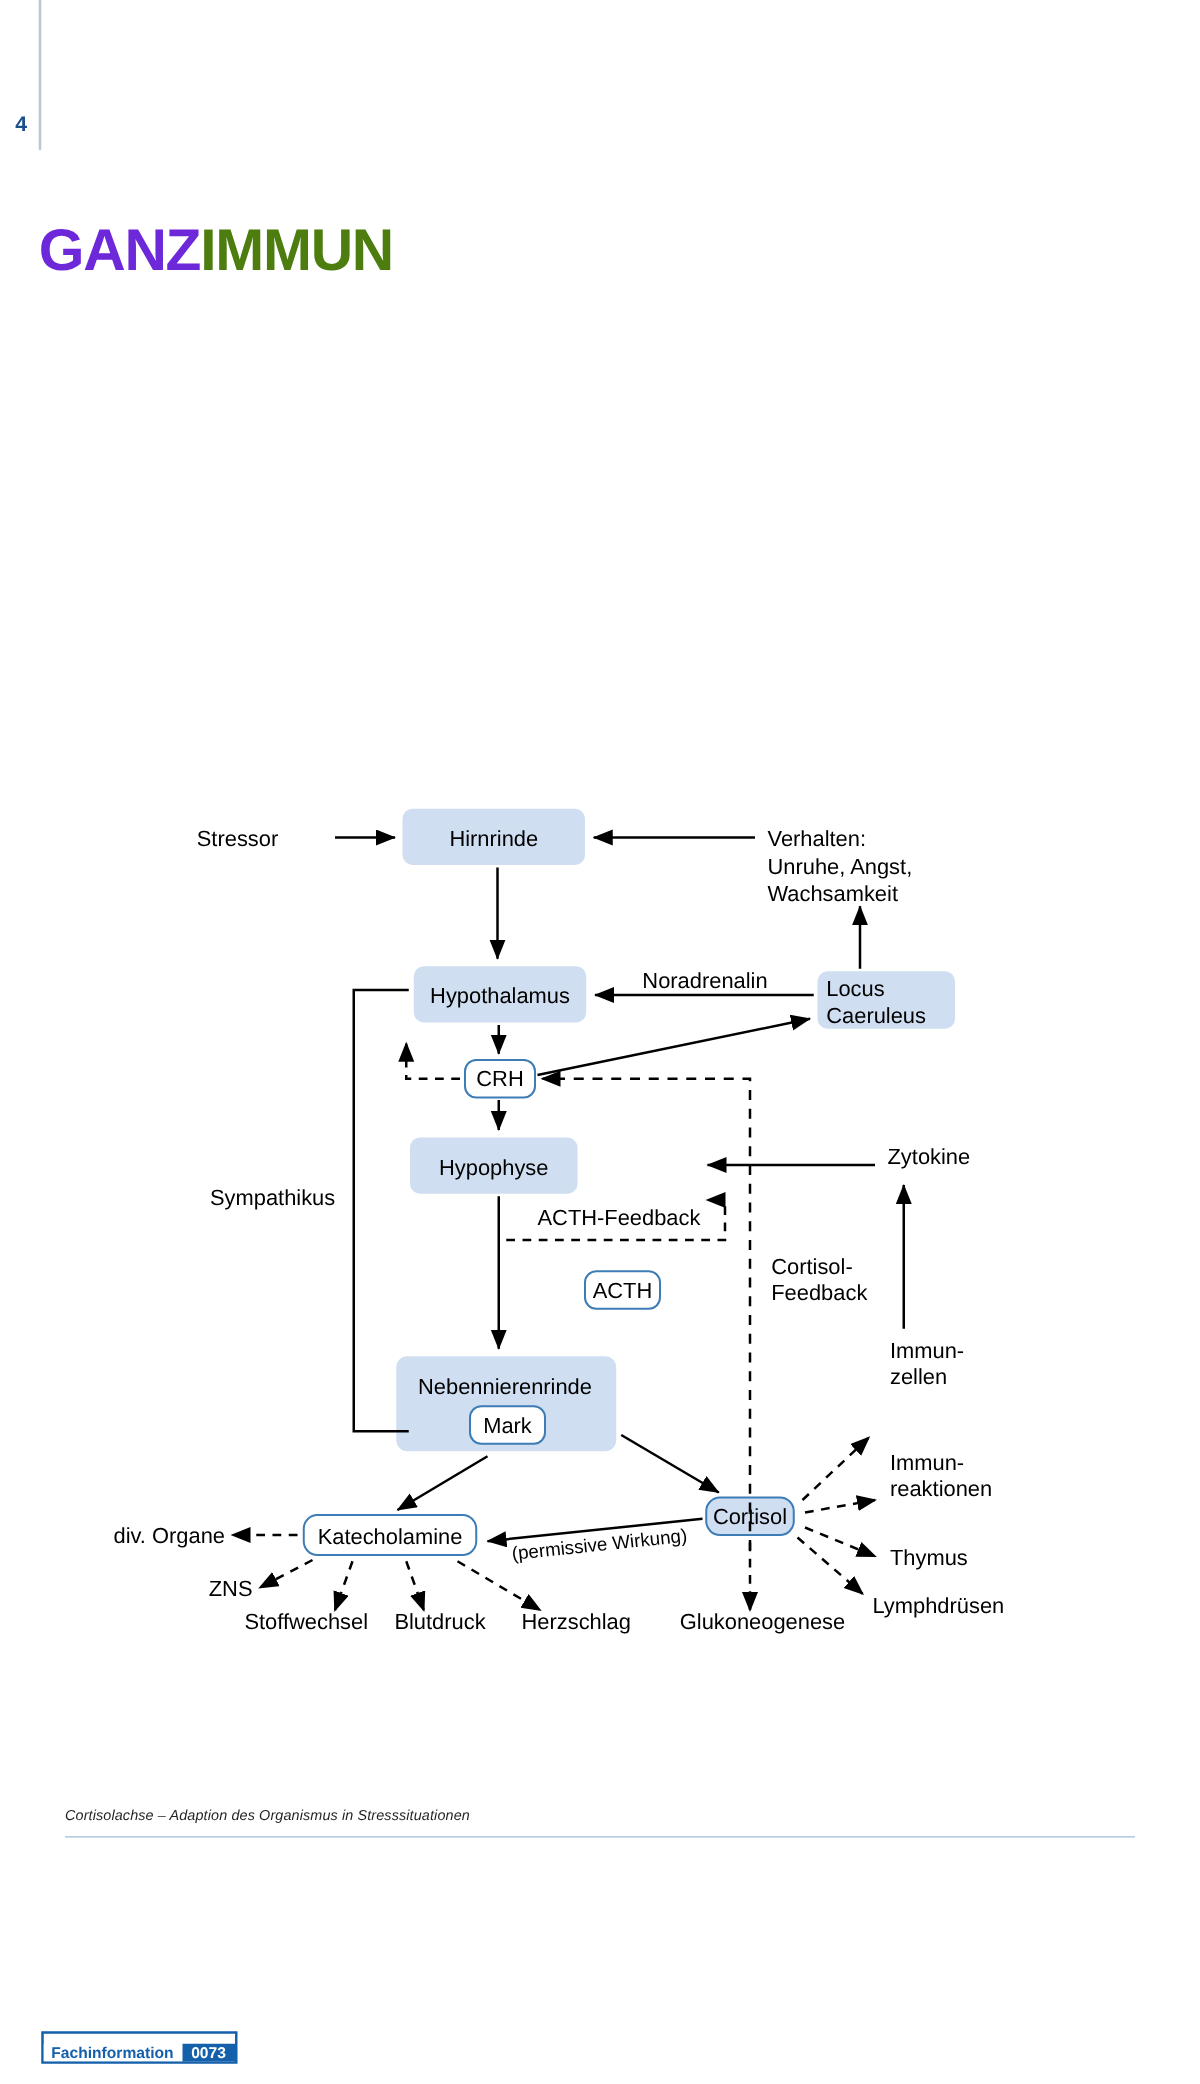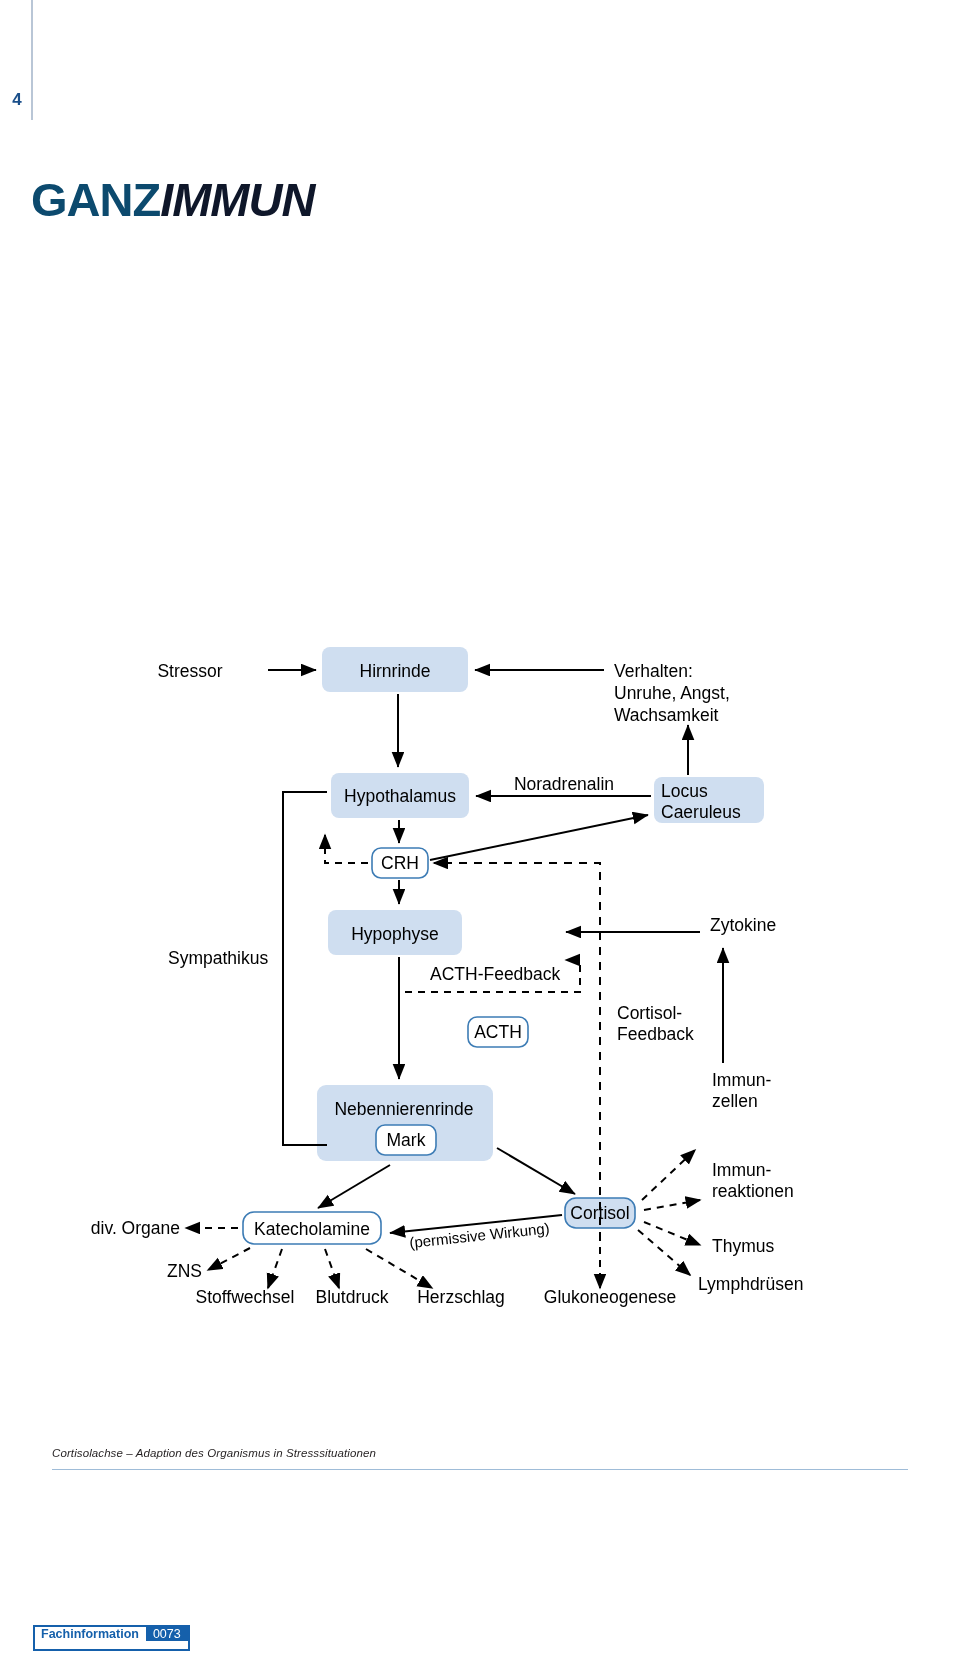--- a/index.html
+++ b/index.html
@@ -2,32 +2,32 @@
 <html><head>
 <meta charset="utf-8">
 <style>
   html,body{margin:0;padding:0;background:#ffffff;}
   body{width:960px;height:1667px;position:relative;font-family:"Liberation Sans",sans-serif;color:#000;overflow:hidden;}
 
   .page-rule{position:absolute;left:31px;top:0;width:2px;height:120px;background:#b9c6d6;}
   .page-num{position:absolute;left:4px;top:90px;width:26px;text-align:center;font-size:17px;font-weight:bold;color:#1b4f8a;}
 
   .logo{position:absolute;left:31px;top:176px;font-size:47px;letter-spacing:-1px;line-height:1;white-space:nowrap;}
-  .logo .g1{color:#0c4a6e;font-weight:bold;font-family:"Liberation Sans",sans-serif;}
-  .logo .g2{color:#0f172a;font-weight:bold;font-style:italic;margin-top:33px;}
+  .logo .g1{color:#6d28d9;font-weight:bold;font-family:"Liberation Sans",sans-serif;}
+  .logo .g2{color:#4d7c0f;font-weight:bold;margin-top:33px;}
 
   .diagram{position:absolute;left:0;top:620px;width:784px;height:730px;}
   .diagram svg{display:block;}
 
   .caption{position:absolute;left:52px;top:1447px;font-size:11.5px;color:#231f20;letter-spacing:.1px;font-style:italic;}
   .caption-rule{position:absolute;left:52px;top:1469px;width:856px;height:1px;background:#9fbcd8;}
 
-  .footer-badge{position:absolute;left:33px;top:1625px;display:flex;align-items:flex-start;border:2px solid #1560ab;height:22px;}
+  .footer-badge{position:absolute;left:33px;top:1625px;display:flex;align-items:flex-end;border:2px solid #1560ab;height:22px;}
   .fb-left{background:#ffffff;color:#1560ab;font-weight:bold;font-size:12.5px;display:flex;align-items:center;padding:0 7px 0 6px;}
-  .fb-right{background:#1560ab;color:#ffffff;font-weight:normal;font-size:12.5px;display:flex;align-items:center;padding:0 7px;}
+  .fb-right{background:#1560ab;color:#ffffff;font-weight:bold;font-size:12.5px;display:flex;align-items:center;padding:0 7px;}
 
   text{font-family:"Liberation Sans",sans-serif;fill:#000;}
   .lbl{font-size:17.5px;}
   .lbl-sm{font-size:15px;}
   .nodebox{fill:#cfdef0;}
   .pillbox{fill:#cfdef0;stroke:#3d7cb5;stroke-width:1.6;}
   .pillwhite{fill:#ffffff;stroke:#3d7cb5;stroke-width:1.6;}
   .solid{stroke:#000;stroke-width:2;fill:none;}
   .dash{stroke:#000;stroke-width:2;fill:none;stroke-dasharray:7 6;}
   .dashfine{stroke:#000;stroke-width:2;fill:none;stroke-dasharray:8 7;}

